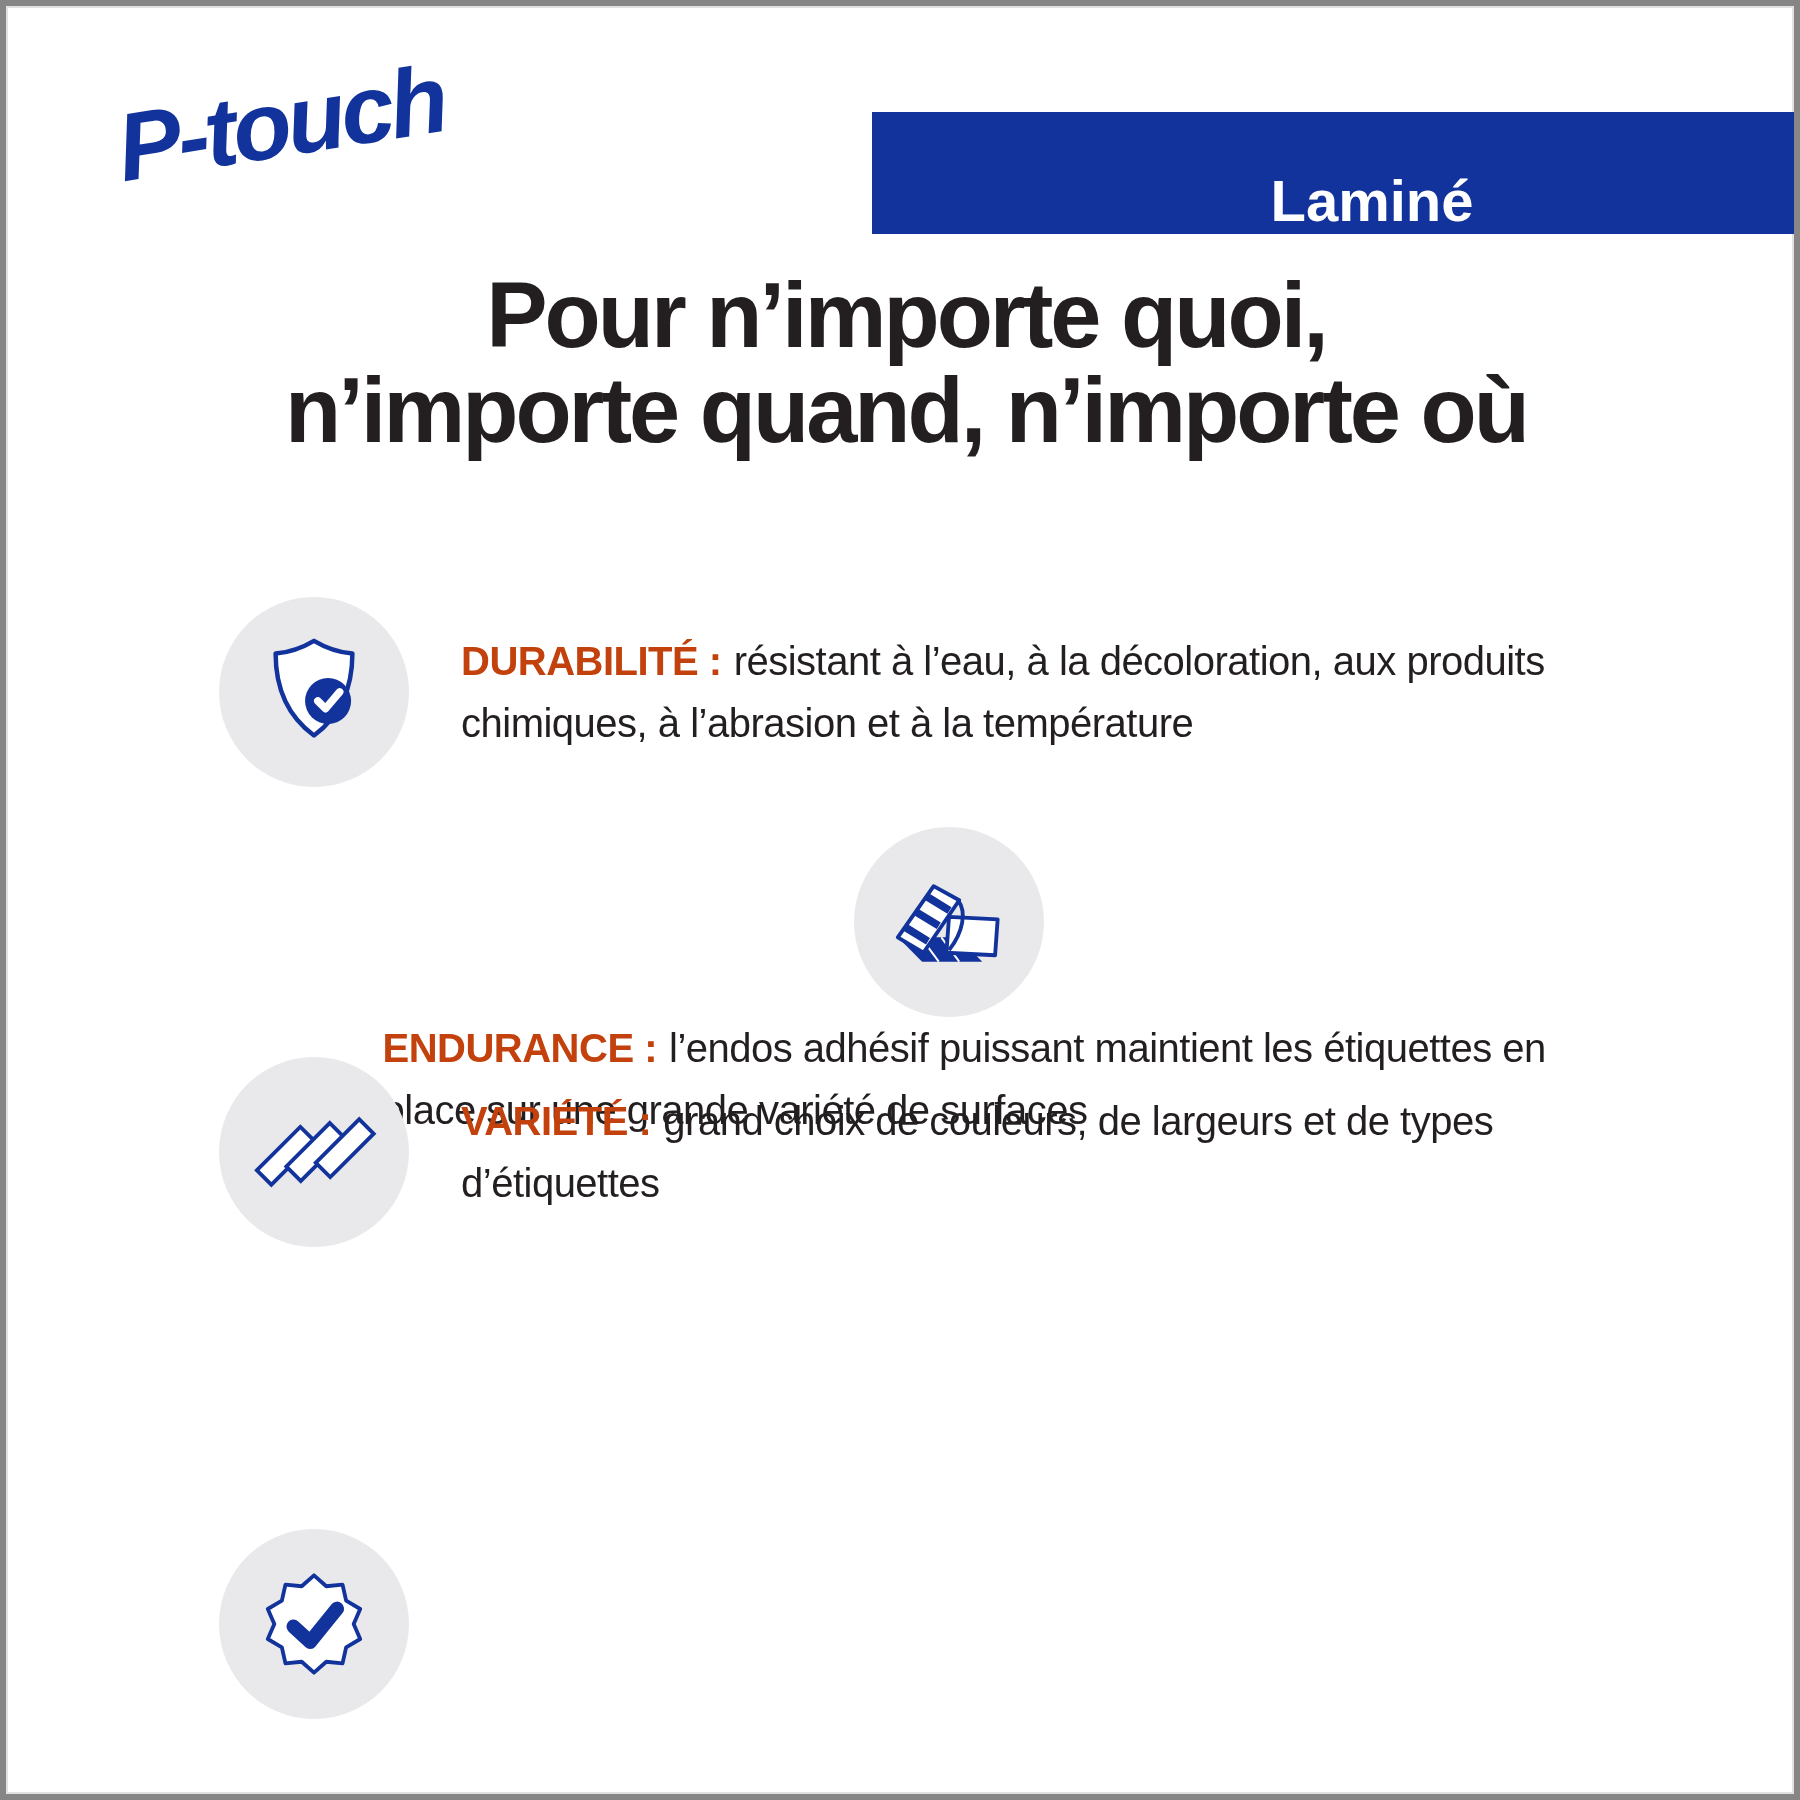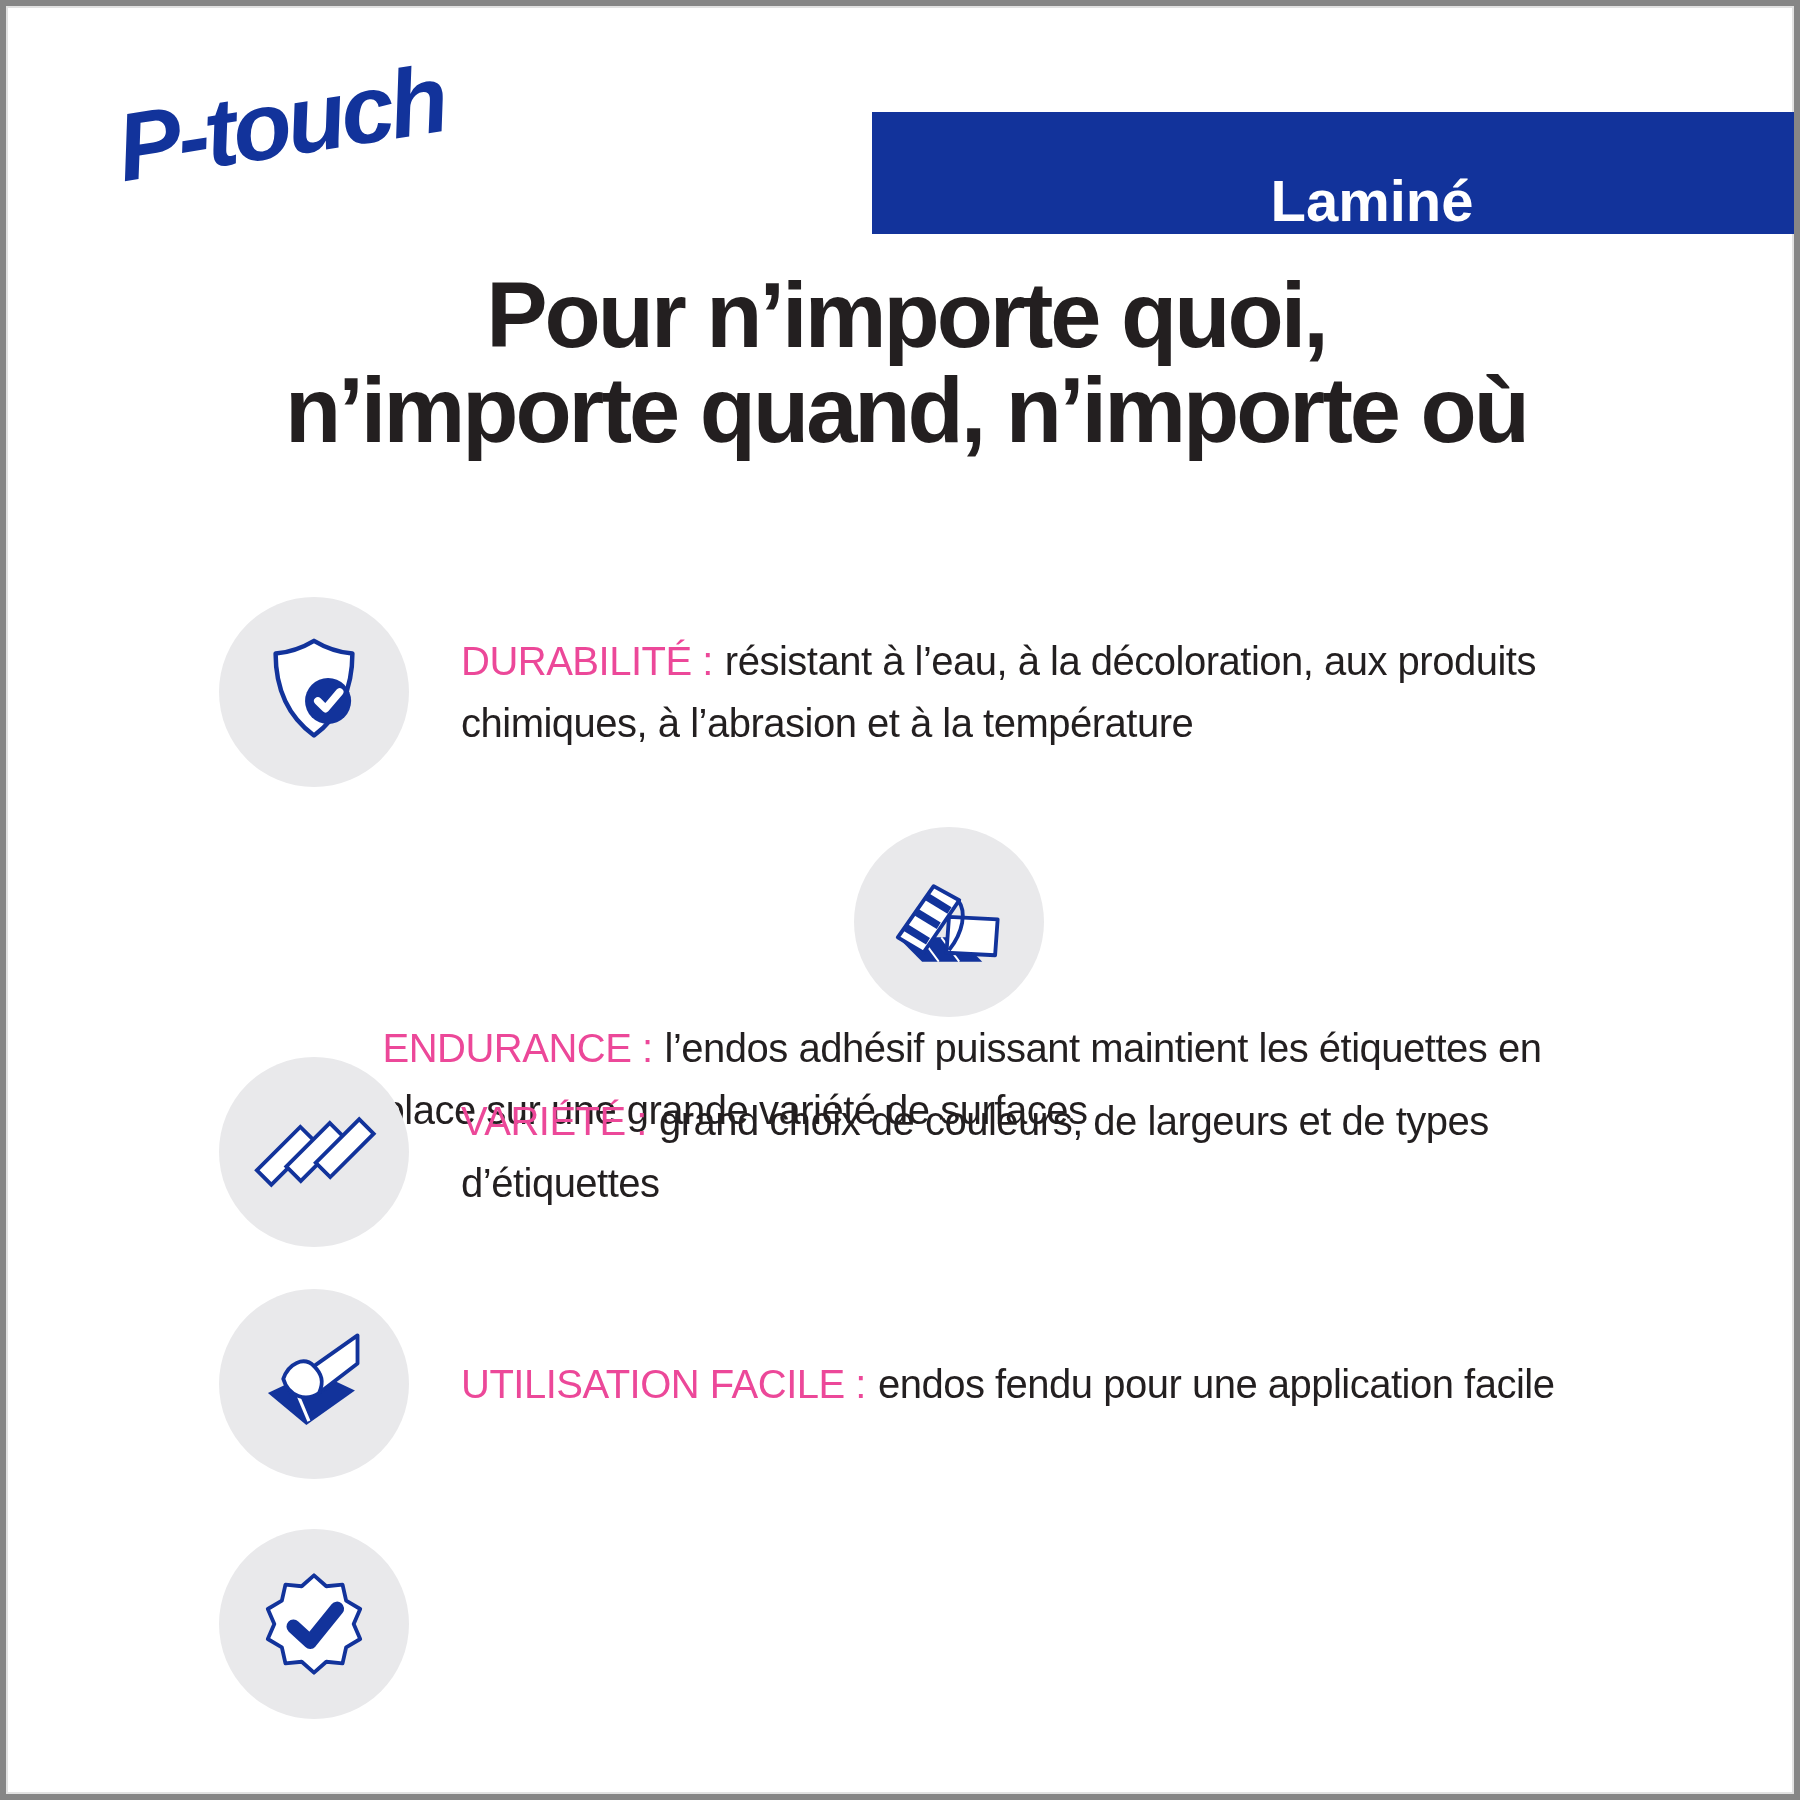--- a/index.html
+++ b/index.html
@@ -56,21 +56,21 @@
     display:flex;align-items:center;justify-content:center;
   }
   .icon-circle svg{width:128px;height:128px;display:block;}
   .feat-text{
     margin-left:52px;
     font-size:40px;line-height:62px;
     letter-spacing:-0.5px;
     color:#231f20;
   }
   .feat-text .label{
-    font-weight:400;color:#ec4899;margin-right:12px;text-align:center;
+    font-weight:700;color:#c2410c;margin-right:12px;text-align:center;
   }
   .f1{top:591px;} .f1 .feat-text{max-width:1330px;}
   .f2{top:821px;flex-direction:column;} .f2 .feat-text{max-width:1185px;}
   .f3{top:1051px;} .f3 .feat-text{max-width:1060px;}
   .f4{top:1283px;} .f4 .feat-text{max-width:1400px;}
   .f5{top:1523px;} .f5 .feat-text{max-width:1235px;}
 </style>
 </head>
 <body>
 
@@ -121,31 +121,20 @@
         <g fill="#ffffff" stroke="#12339b" stroke-width="3">
           <rect x="20" y="29" width="16" height="48" transform="rotate(45 28 53)"></rect>
           <rect x="43" y="26" width="16" height="48" transform="rotate(45 51 50)"></rect>
           <rect x="66" y="23" width="16" height="48" transform="rotate(45 74 47)"></rect>
         </g>
       </svg>
     </div>
     <div class="feat-text"><span class="label">VARIÉTÉ :</span><span>grand choix de couleurs, de largeurs et de types d’étiquettes</span></div>
   </div>
 
-  <div class="feature f4">
-    <div class="icon-circle">
-      <svg viewBox="0 0 100 100">
-        <polygon points="14,57 50,40 82,55 44,82" fill="#12339b"></polygon>
-        <line x1="33" y1="48" x2="46" y2="79" stroke="#ffffff" stroke-width="2.5"></line>
-        <path d="M26 46 C30 60 44 64 54 57 L84 34 L84 12 L50 36 C42 28 30 34 26 46 Z" fill="#ffffff" stroke="#12339b" stroke-width="3" stroke-linejoin="round"></path>
-        <path d="M54 57 C58 48 56 42 50 36" fill="none" stroke="#12339b" stroke-width="3"></path>
-      </svg>
-    </div>
-    <div class="feat-text"><span class="label">UTILISATION FACILE :</span><span>endos fendu pour une application facile</span></div>
-  </div>
 
   <div class="feature f5">
     <div class="icon-circle">
       <svg viewBox="0 0 100 100">
         <polygon points="50,12 59.6,20.5 72.3,19.3 75.1,31.8 86.1,38.3 81,50 86.1,61.7 75.1,68.2 72.3,80.7 59.6,79.5 50,88 40.4,79.5 27.7,80.7 24.9,68.2 13.9,61.7 19,50 13.9,38.3 24.9,31.8 27.7,19.3 40.4,20.5" fill="#ffffff" stroke="#12339b" stroke-width="3" stroke-linejoin="round"></polygon>
         <path d="M34 52 L47 64 L68 38" fill="none" stroke="#12339b" stroke-width="11" stroke-linecap="round" stroke-linejoin="round"></path>
       </svg>
     </div>
   </div>
 

